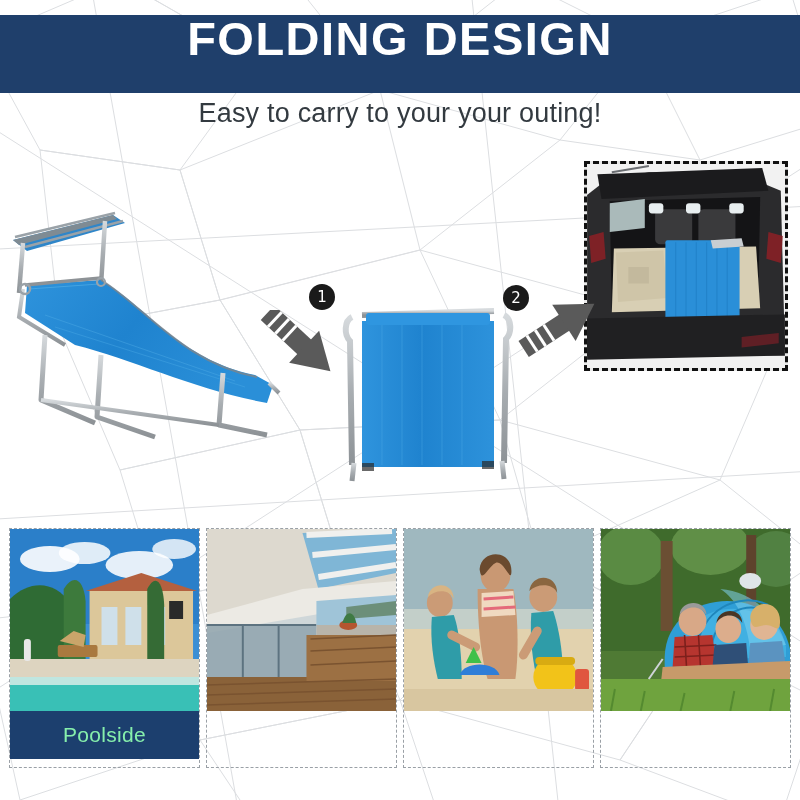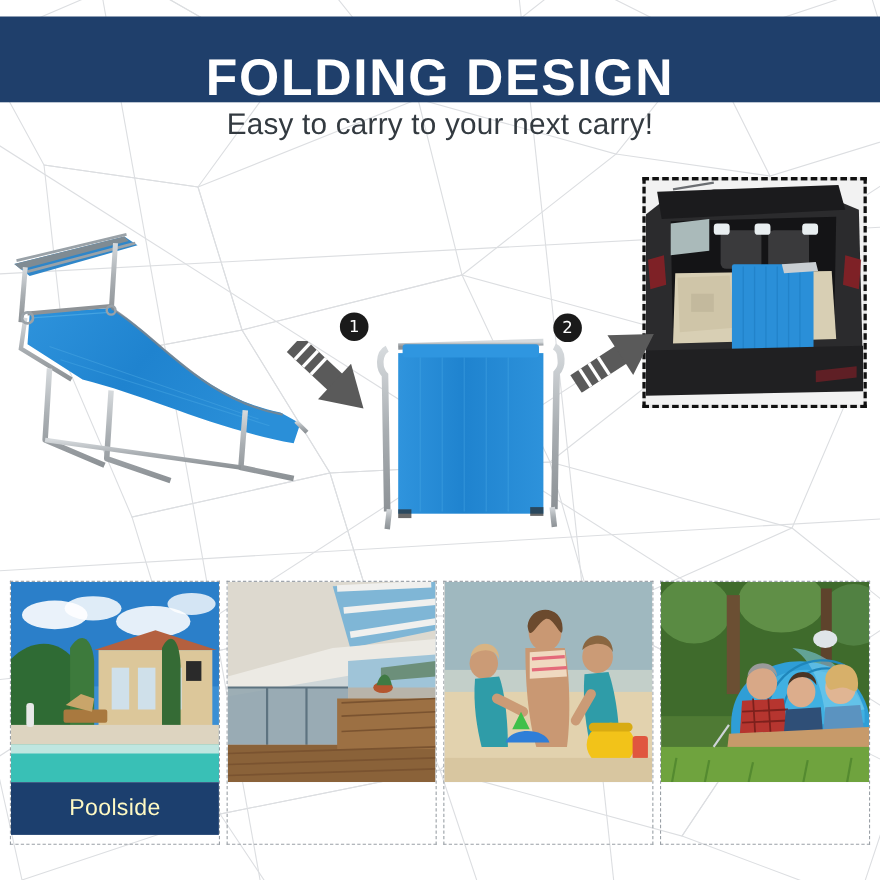--- a/index.html
+++ b/index.html
@@ -5,21 +5,21 @@
   html,body{margin:0;padding:0;background:#fff;}
   body{width:800px;height:800px;overflow:hidden;
        font-family:"Liberation Sans","DejaVu Sans",sans-serif;}
   .page{position:relative;width:800px;height:800px;background:#ffffff;overflow:hidden;}
 
   
   .bg-mesh{position:absolute;inset:0;z-index:0;pointer-events:none;}
 
   
   .banner{position:absolute;left:0;top:15px;width:800px;height:78px;
-          background:#1F3F6B;display:flex;align-items:flex-end;justify-content:center;z-index:3;}
+          background:#1F3F6B;display:flex;align-items:flex-start;justify-content:center;z-index:3;}
   .banner-title{color:#ffffff;font-size:47px;font-weight:700;letter-spacing:1.5px;line-height:1;}
   .subtitle{position:absolute;left:0;top:98px;width:800px;text-align:center;
             font-size:27px;color:#333a40;z-index:3;letter-spacing:.2px;}
 
   
   .hero{position:absolute;left:0;top:140px;width:800px;height:385px;z-index:2;}
 
   .lounger{position:absolute;left:5px;top:45px;width:290px;height:280px;}
   .folded{position:absolute;left:338px;top:155px;width:180px;height:200px;}
   .suv{position:absolute;left:584px;top:21px;width:198px;height:204px;
@@ -34,21 +34,21 @@
   .arrow{position:absolute;z-index:4;}
   .arrow-1{left:252px;top:170px;width:95px;height:65px;}
   .arrow-2{left:515px;top:155px;width:90px;height:62px;}
 
   
   .tiles{position:absolute;left:0;top:528px;width:800px;height:240px;z-index:3;
          display:flex;gap:6px;padding:0 9px;box-sizing:border-box;}
   .tile{flex:1;display:flex;flex-direction:column;border:1px dashed #9aa0a6;box-sizing:border-box;}
   .tile-photo{height:182px;position:relative;overflow:hidden;background:#cfd6dc;}
   .tile-photo svg{display:block;width:100%;height:100%;}
-  .tile-caption{height:48px;background:#1C3F6E;color:#fef9c3;display:flex;align-items:center;
+  .tile-caption{height:48px;background:#1C3F6E;color:#86efac;display:flex;align-items:center;
                 justify-content:center;font-size:21px;letter-spacing:.3px;}
 </style>
 </head>
 <body>
 
 <div class="page">
 
   <svg class="bg-mesh" viewBox="0 0 800 800" preserveAspectRatio="none">
     <g stroke="#dcdee1" stroke-width="1" fill="none">
       <path d="M-20 40 L120 -20 L260 60 L180 170 L40 150 Z"></path>
@@ -74,21 +74,21 @@
       <line x1="90" y1="-20" x2="240" y2="820"></line>
       <line x1="470" y1="-20" x2="560" y2="820"></line>
       <line x1="830" y1="150" x2="-20" y2="700"></line>
       <line x1="-20" y1="120" x2="830" y2="660"></line>
     </g>
   </svg>
 
   <div class="banner">
     <div class="banner-title">FOLDING DESIGN</div>
   </div>
-  <div class="subtitle">Easy to carry to your next carry!</div>
+  <div class="subtitle">Easy to carry to your your outing!</div>
 
   <div class="hero">
 
     <svg class="lounger" viewBox="0 0 290 280">
       <defs>
         <linearGradient id="fab" x1="0" y1="0" x2="1" y2="0.4">
           <stop offset="0" stop-color="#2E93DC"></stop>
             <stop offset="0.5" stop-color="#1F83CF"></stop>
           <stop offset="1" stop-color="#2A8FD8"></stop>
         </linearGradient>

